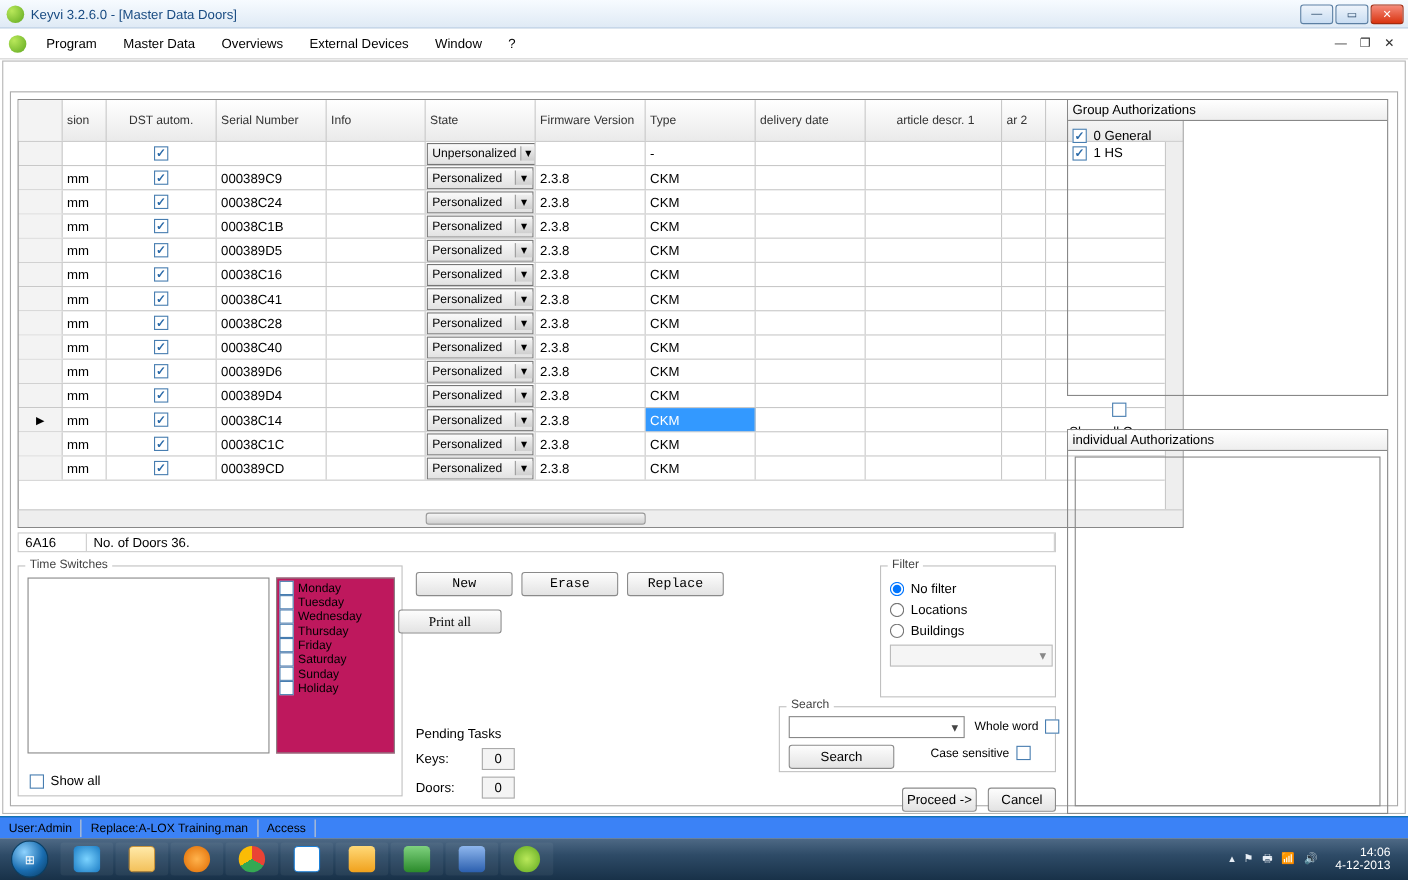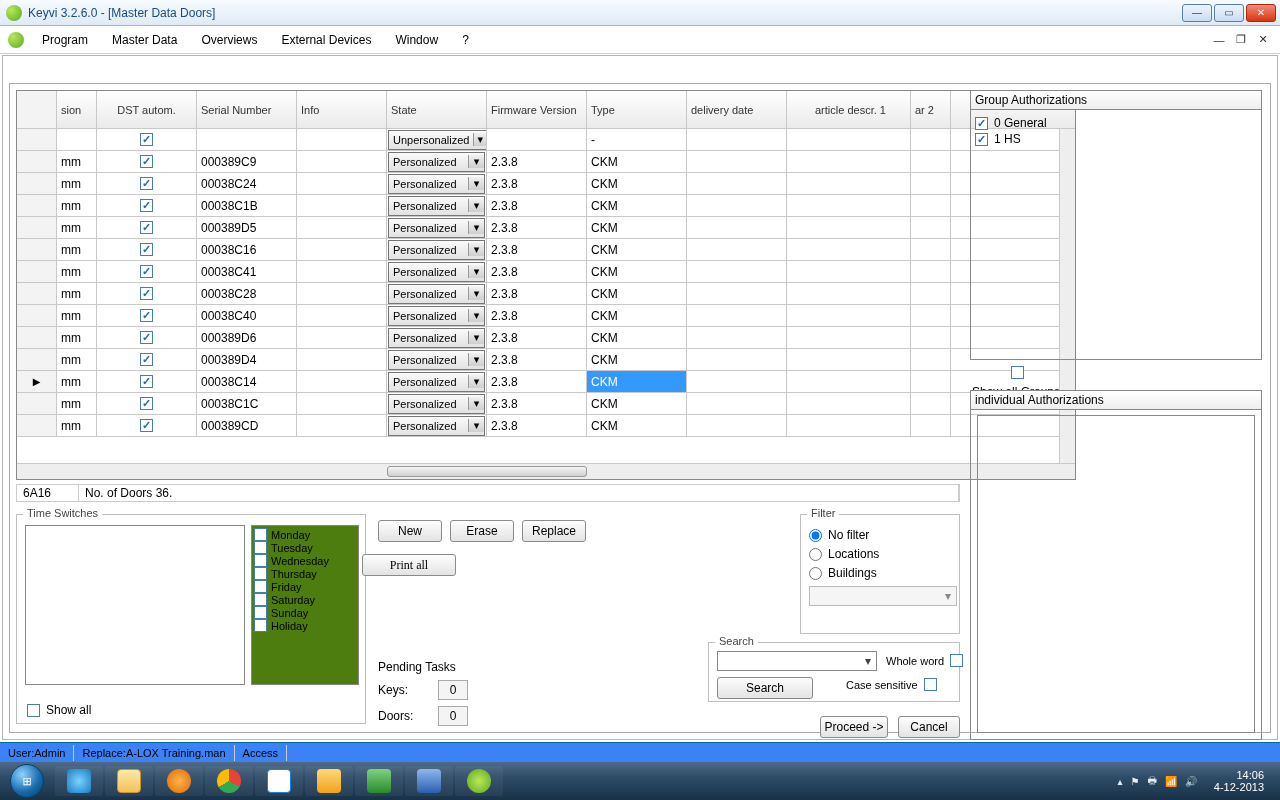--- a/index.html
+++ b/index.html
@@ -133,33 +133,33 @@
     padding:8px 8px 8px 8px;
   }
   .group-title{
     position:absolute;top:-8px;left:6px;background:#fff;padding:0 4px;font-size:11px;color:#444;
   }
   .time-switches{left:6px;top:430px;width:350px;height:210px;}
   .ts-list{
     position:absolute;left:8px;top:10px;width:220px;height:160px;border:1px solid #888;background:#fff;
   }
   .days-list{
-    position:absolute;left:234px;top:10px;width:108px;height:160px;border:1px solid #888;background:#4d7c0f;
+    position:absolute;left:234px;top:10px;width:108px;height:160px;border:1px solid #888;background:#be185d;
     padding:2px;
   }
   .days-list div{display:flex;align-items:center;gap:4px;font-size:11px;}
   .showall-wrap{position:absolute;left:10px;bottom:6px;display:flex;align-items:center;gap:6px;}
   
   .btn{
     border:1px solid #8a8a8a;background:linear-gradient(#fdfdfd,#e3e3e3);
     padding:2px 0;text-align:center;font-size:12px;height:22px;
     border-radius:3px;display:inline-flex;align-items:center;justify-content:center;
   }
   .mid-btns{position:absolute;left:368px;top:436px;display:flex;gap:8px;}
-  .mid-btns .btn{width:64px;}
+  .mid-btns .btn{width:88px;font-family:Liberation Mono, monospace;}
   .printall{position:absolute;left:352px;top:470px;width:94px;font-family:Liberation Serif, serif;}
   
   .pending{position:absolute;left:368px;top:576px;width:170px;}
   .pending .lbl{margin-bottom:6px;}
   .pending .row{display:flex;align-items:center;gap:10px;margin-top:6px;}
   .pending .val{border:1px solid #aaa;width:30px;height:20px;display:flex;align-items:center;justify-content:center;background:#f4f4f4;}
   
   .filter{left:790px;top:430px;width:160px;height:120px;}
   .filter .r{display:flex;align-items:center;gap:6px;margin:5px 0;}
   .filter input[type=radio]{margin:0;}

